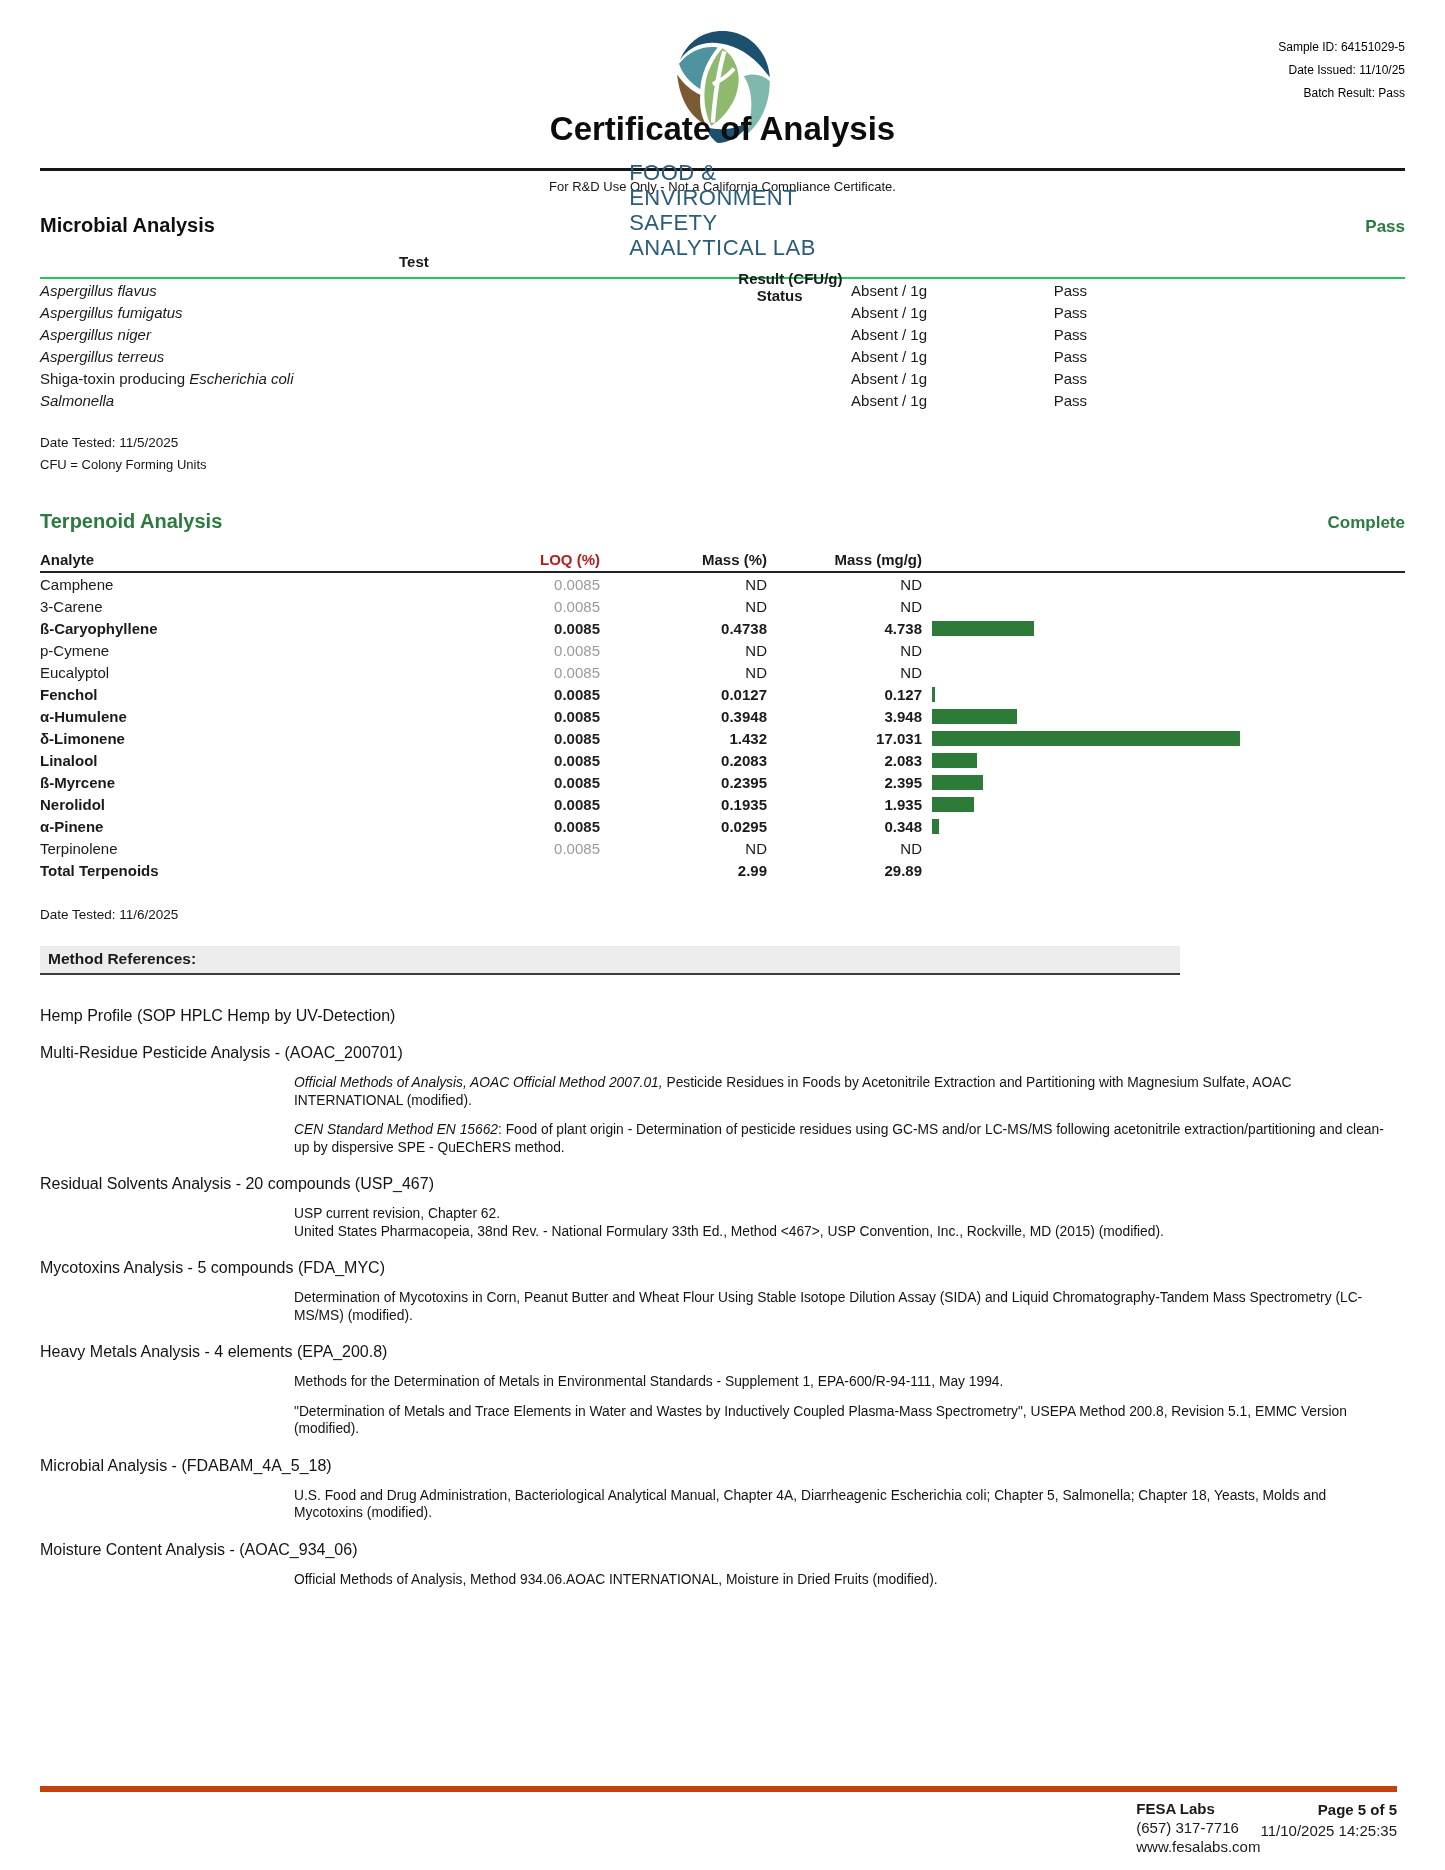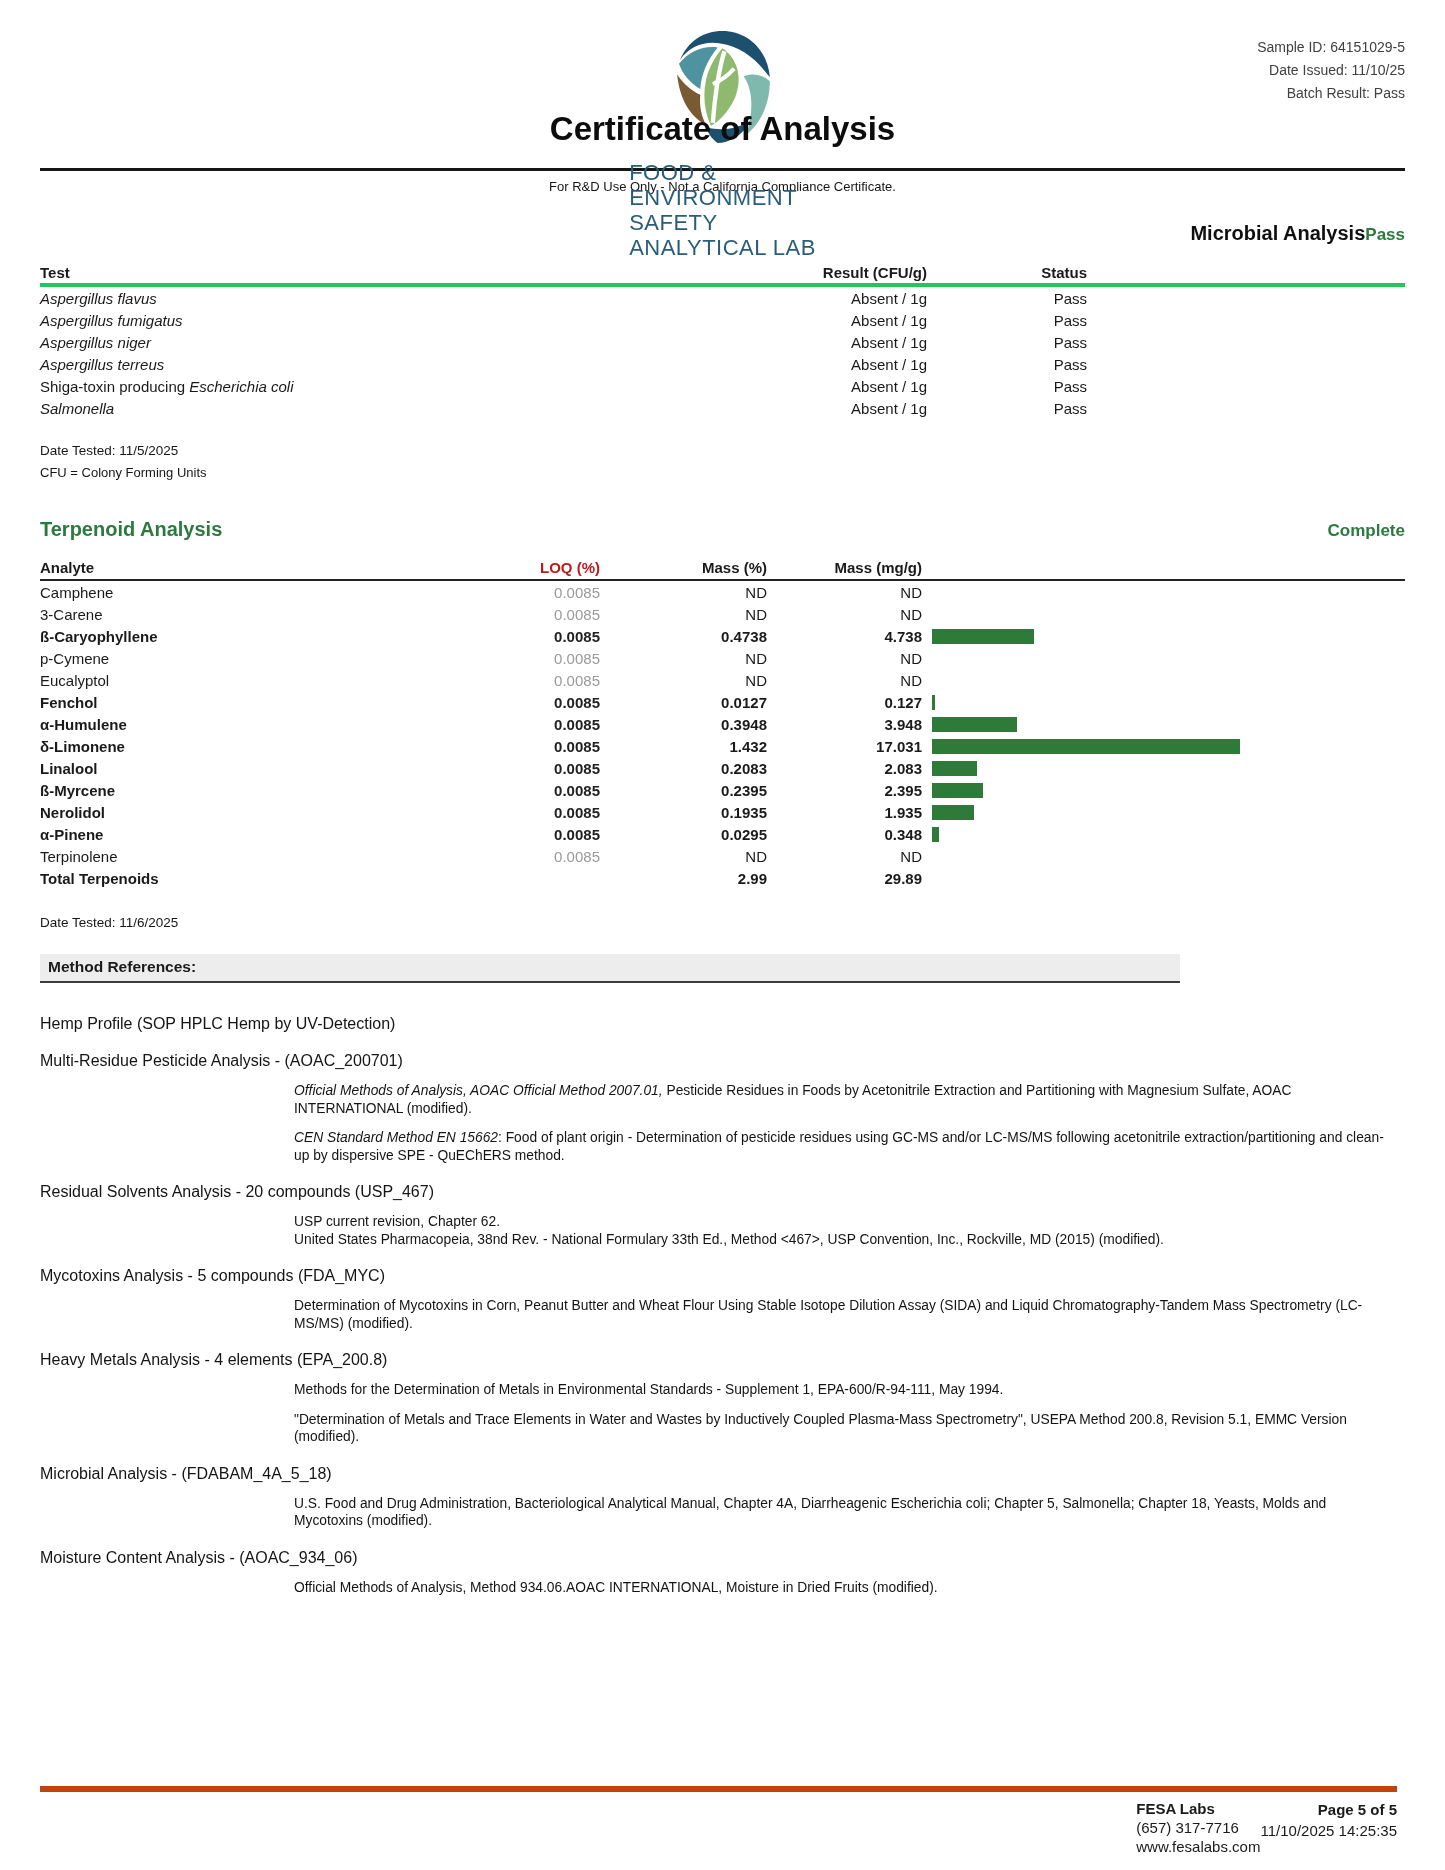--- a/index.html
+++ b/index.html
@@ -4,35 +4,35 @@
 <style>
   * { margin:0; padding:0; box-sizing:border-box; }
   html,body { background:#ffffff; }
   body { font-family:"Liberation Sans", sans-serif; color:#1a1a1a; }
   .page { position:relative; width:1445px; height:1870px; background:#fff; padding:30px 40px 0 40px; overflow:hidden; }
 
   
   .header { position:relative; height:128px; }
   .logo { display:flex; align-items:center; gap:12px;flex-direction:column; }
   .logo-text { color:#2a5d79; font-size:22px; line-height:25px; letter-spacing:0.5px; font-weight:400; }
-  .header-meta { position:absolute; top:6px; right:0; text-align:right; font-size:14px; line-height:23px; color:#404040; }
+  .header-meta { position:absolute; top:6px; right:0; text-align:right; font-size:12px; line-height:23px; color:#000000; }
   .doc-title { position:absolute; left:50%; bottom:10px; transform:translateX(-50%); font-size:33px; font-weight:bold; white-space:nowrap; color:#0c0c0c; }
   .top-rule { border-top:3px solid #161616; margin-top:10px; }
   .subtitle { text-align:center; font-size:13px; margin-top:8px; color:#161616; }
 
   
   .section-head { display:flex; justify-content:space-between; align-items:flex-end; }
   .section-title { font-size:20px; font-weight:bold; color:#101010; }
   .section-title.green { color:#2c7a3f; }
   .section-status { font-size:17px; font-weight:bold; color:#2c7a3f; }
 
   
   .micro-table { margin-top:16px; }
   .mrow { display:flex; align-items:center; height:22px; font-size:15px; }
-  .mrow.mhead { font-weight:bold; height:26px; border-bottom:4px solid #22c55e; }
+  .mrow.mhead { font-weight:bold; height:26px; border-bottom:2px solid #22c55e;flex-direction:column; }
   .m-test   { width:647px; text-align:left; }
   .m-result { width:240px; text-align:right; }
   .m-status { width:160px; text-align:right; }
   .m-fill   { flex:1; }
   .sp-italic { font-style:italic; }
   .small-note { font-size:13.5px; color:#161616; }
 
   
   .terp-table { margin-top:14px; }
   .trow { display:flex; align-items:center; height:22px; font-size:15px; }
@@ -94,21 +94,21 @@
     <div class="header-meta">
       <div>Sample ID: 64151029-5</div>
       <div>Date Issued: 11/10/25</div>
       <div>Batch Result: Pass</div>
     </div>
     <div class="doc-title">Certificate of Analysis</div>
   </div>
   <div class="top-rule"></div>
   <div class="subtitle">For R&amp;D Use Only - Not a California Compliance Certificate.</div>
 
-  <div class="section-head" style="margin-top:28px;justify-content:flex-end;">
+  <div class="section-head" style="margin-top:20px;">
     <div class="section-title">Microbial Analysis</div>
     <div class="section-status">Pass</div>
   </div>
 
   <div class="micro-table">
     <div class="mrow mhead">
       <div class="m-test">Test</div>
       <div class="m-result">Result (CFU/g)</div>
       <div class="m-status">Status</div>
       <div class="m-fill"></div>

